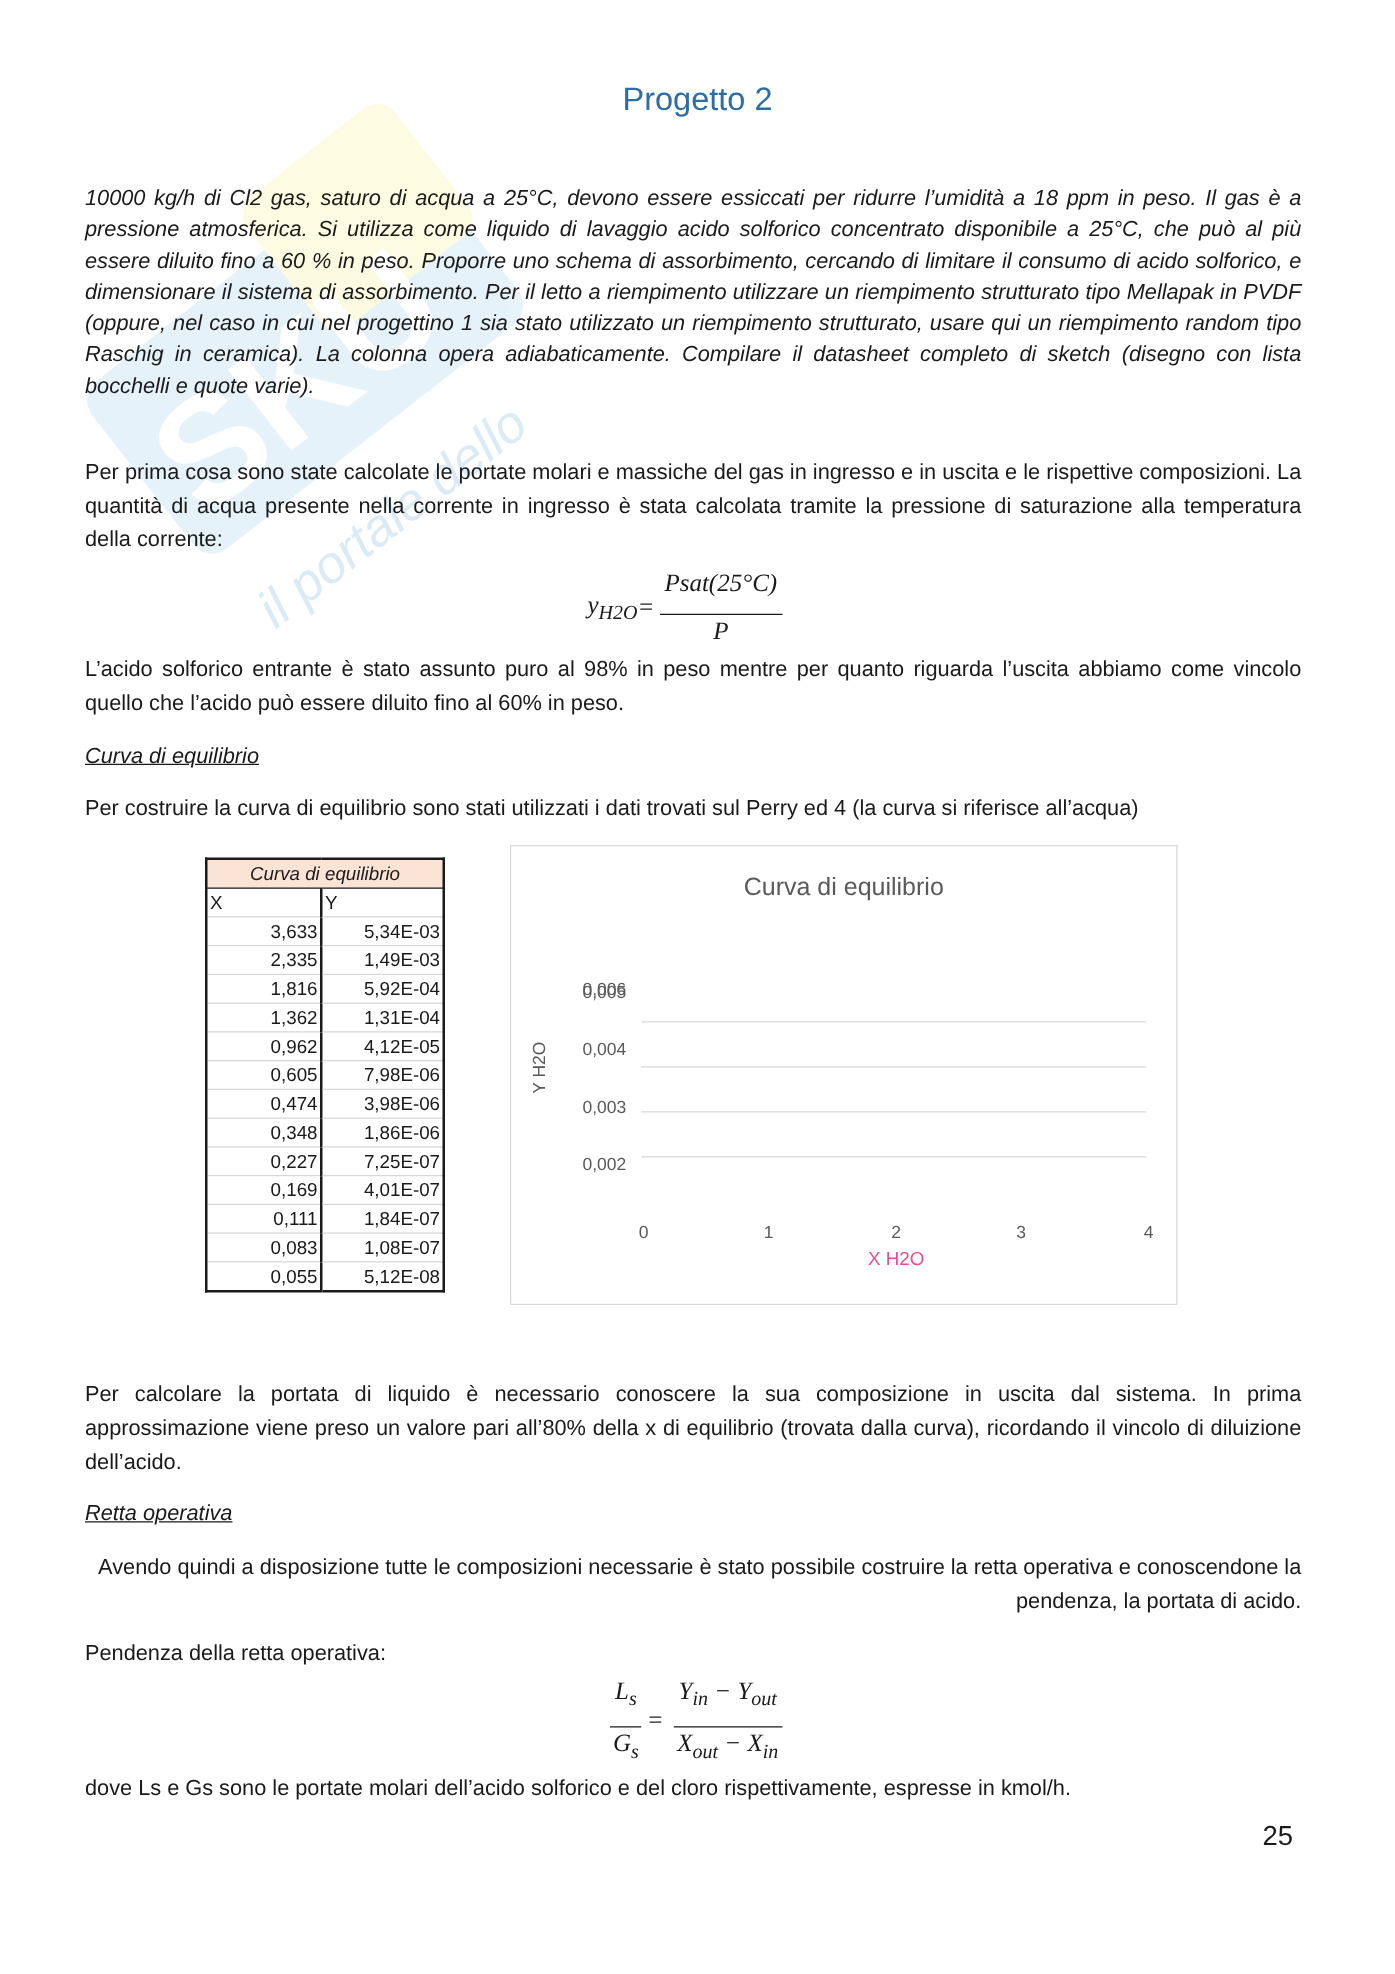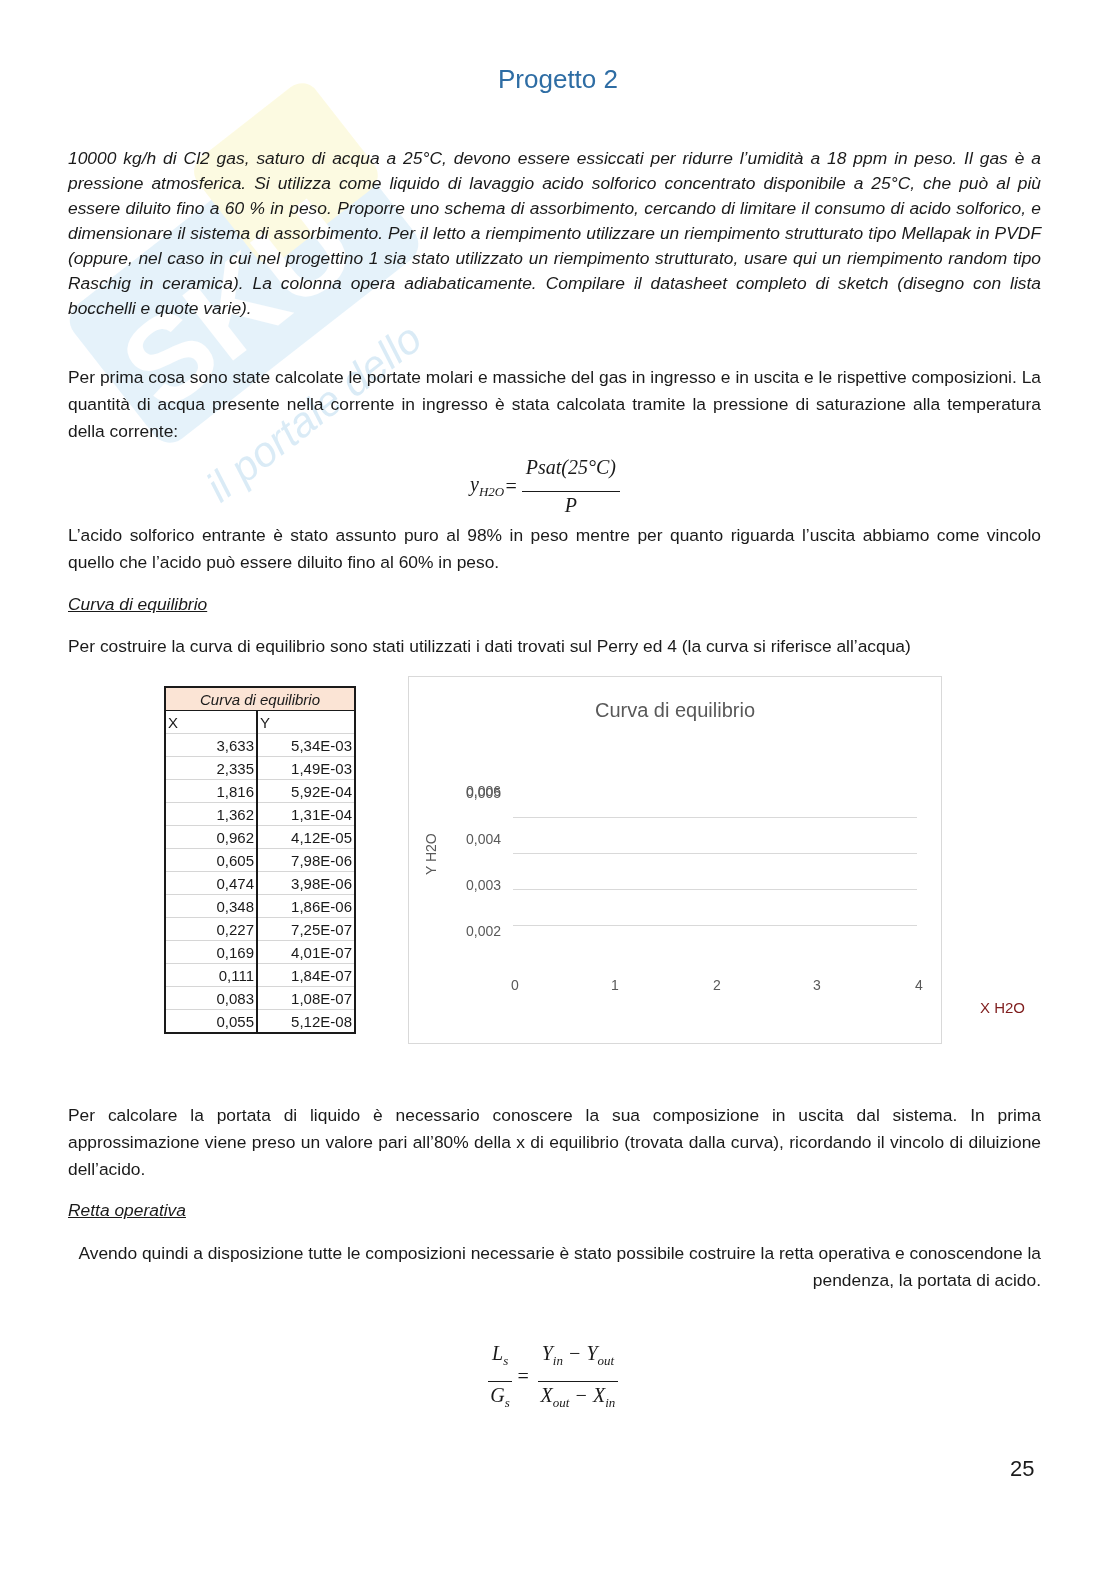--- a/index.html
+++ b/index.html
@@ -14,21 +14,21 @@
           text-align: justify; margin: 0; }
   .para.italic { font-style: italic; }
   .para.loose { line-height: 27px; }
   .subhead { position: absolute; left: 68px; font-size: 17.4px; font-style: italic;
              text-decoration: underline; margin: 0; }
   .formula { position: absolute; font-family: "Liberation Serif", serif; font-style: italic;
              font-size: 20px; display: flex; align-items: center; }
   .frac { display: inline-flex; flex-direction: column; align-items: center; margin-left: 4px; }
   .frac .num { padding: 0 4px 12px; border-bottom: 1.5px solid #1a1a1a; }
   .frac .den { padding-top: 2px; }
-  sub { font-size: 13px; }
+  sub { font-size: 16px; }
 
   
   .eqtable { position: absolute; left: 164px; top: 686px; border-collapse: collapse;
              font-size: 15px; border: 2px solid #1a1a1a; }
   .eqtable td { height: 22px; padding: 0 2px; border-bottom: 1px solid #d6d6d6; }
   .eqtable .hdr { background: #fbe4d5; text-align: center; font-style: italic;
                   border-bottom: 1px solid #1a1a1a; }
   .eqtable .colx { width: 86px; text-align: right; border-right: 2px solid #1a1a1a; }
   .eqtable .coly { width: 92px; text-align: right; }
   .eqtable .lbl { text-align: left; }
@@ -36,22 +36,22 @@
   
   .chart { position: absolute; left: 408px; top: 676px; width: 532px; height: 366px;
            border: 1.5px solid #d9d9d9; background: #fff; }
   .chart-title { position: absolute; top: 22px; left: 0; width: 100%; text-align: center;
                  font-size: 20px; color: #595959; }
   .ytick { position: absolute; left: 40px; width: 52px; text-align: right; font-size: 14px; color: #595959; }
   .xtick { position: absolute; top: 300px; font-size: 14px; color: #595959; width: 20px; text-align: center; }
   .gridline { position: absolute; left: 104px; width: 404px; height: 1px; background: #d9d9d9; }
   .ylabel { position: absolute; left: 14px; top: 178px; font-size: 14px; color: #595959;
             transform: rotate(-90deg); transform-origin: left top; white-space: nowrap; }
-  .xlabel { position: absolute; top: 322px; left: 0; width: 616px; text-align: right;
-            font-size: 15px; color: #7f1d1d; }
+  .xlabel { position: absolute; top: 322px; left: 0; width: 616px; text-align: center;
+            font-size: 15px; color: #ec4899; }
   .pagenum { position: absolute; left: 1010px; top: 1456px; font-size: 22px; }
 </style>
 </head>
 <body>
 
 <svg class="watermark" viewBox="0 0 470 480">
   <g transform="rotate(-38 235 240)" opacity="0.22">
     <rect x="60" y="150" width="330" height="170" rx="20" fill="#8cc6ea"></rect>
     <rect x="250" y="110" width="150" height="130" rx="18" fill="#f6ea7a"></rect>
     <text x="80" y="290" font-family="Liberation Sans, sans-serif" font-size="120" font-weight="bold" fill="#ffffff">SKU</text>
@@ -169,28 +169,30 @@
     <div class="ylabel" style="top:198px;">Y H2O</div>
     <div class="xlabel">X H2O</div>
   </div>
 
   <p class="para loose" style="top:1102px;">Per calcolare la portata di liquido è necessario conoscere la sua composizione in uscita dal sistema. In prima approssimazione viene preso un valore pari all’80% della x di equilibrio (trovata dalla curva), ricordando il vincolo di diluizione dell’acido.</p>
 
   <p class="subhead" style="top:1200px;">Retta operativa</p>
 
   <p class="para loose" style="top:1240px; text-align:right;">Avendo quindi a disposizione tutte le composizioni necessarie è stato possibile costruire la retta operativa e conoscendone la pendenza, la portata di acido.</p>
 
+  <p class="para" style="top:1310px;">Pendenza della retta operativa:</p>
 
   <div class="formula" style="left:484px; top:1342px;">
     <span class="frac">
       <span class="num"><span>L</span><sub>s</sub></span>
       <span class="den"><span>G</span><sub>s</sub></span>
     </span>
     <span style="margin:0 4px;">=</span>
     <span class="frac">
       <span class="num"><span>Y</span><sub>in</sub> <span>−</span> <span>Y</span><sub>out</sub></span>
       <span class="den"><span>X</span><sub>out</sub> <span>−</span> <span>X</span><sub>in</sub></span>
     </span>
   </div>
 
+  <p class="para" style="top:1418px;">dove Ls e Gs sono le portate molari dell’acido solforico e del cloro rispettivamente, espresse in kmol/h.</p>
 
   <div class="pagenum">25</div>
 </div>
 
 </body></html>

